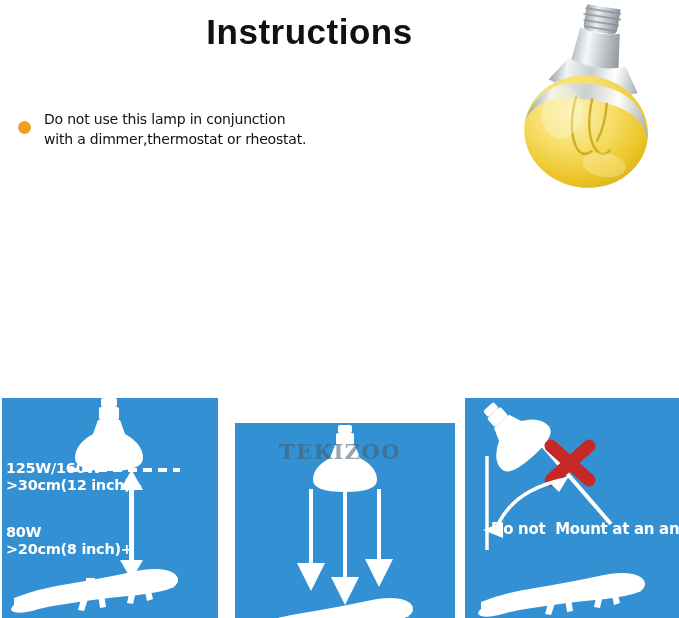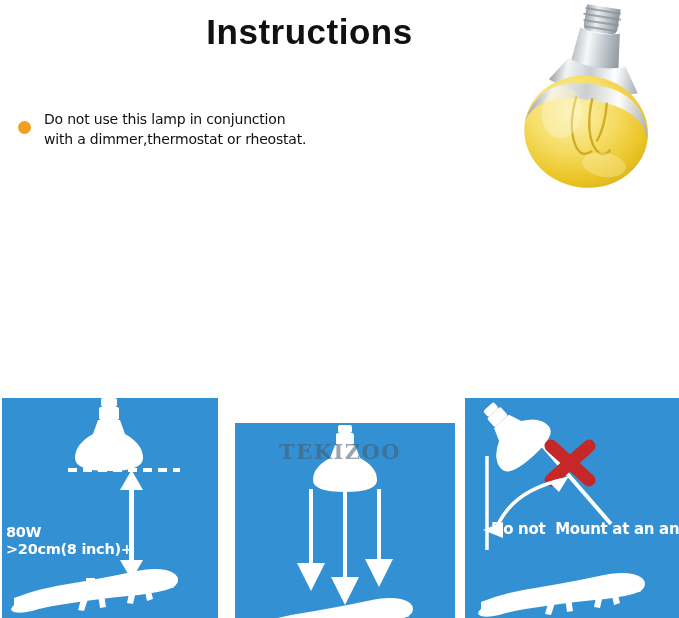--- a/index.html
+++ b/index.html
@@ -234,20 +234,22 @@
         <path d="M12 200 q26 -10 54 -14 q36 -6 64 -12 q20 -5 34 -2 q12 3 12 10 q0 7 -12 10 q-16 4 -38 6
                  q-30 3 -56 7 q-24 3 -40 8 q-12 3 -18 1 q-6 -2 0 -7 z"></path>
         <path d="M138 190 q10 -7 22 -6 q9 1 12 6 q-10 -3 -18 0 q-9 3 -16 4 z"></path>
         <path d="M80 198 l-4 14 l6 1 l4 -12 z"></path>
         <path d="M96 196 l2 14 l6 -1 l-2 -13 z"></path>
         <path d="M128 191 l-3 14 l6 1 l3 -13 z"></path>
         <path d="M142 189 l3 14 l6 -2 l-3 -12 z"></path>
       </g>
     </svg>
 
+    <div class="spec-label" id="spec-a">125W/160W
+&gt;30cm(12 inch)+</div>
 
     <div class="spec-label" id="spec-b">80W
 &gt;20cm(8 inch)+</div>
   </div>
 
   <div class="panel" id="panel-2">
     <svg viewBox="0 0 220 220" xmlns="http://www.w3.org/2000/svg" aria-hidden="true">
 
       <g fill="#ffffff">
         <rect x="103" y="2" width="14" height="8" rx="2"></rect>

